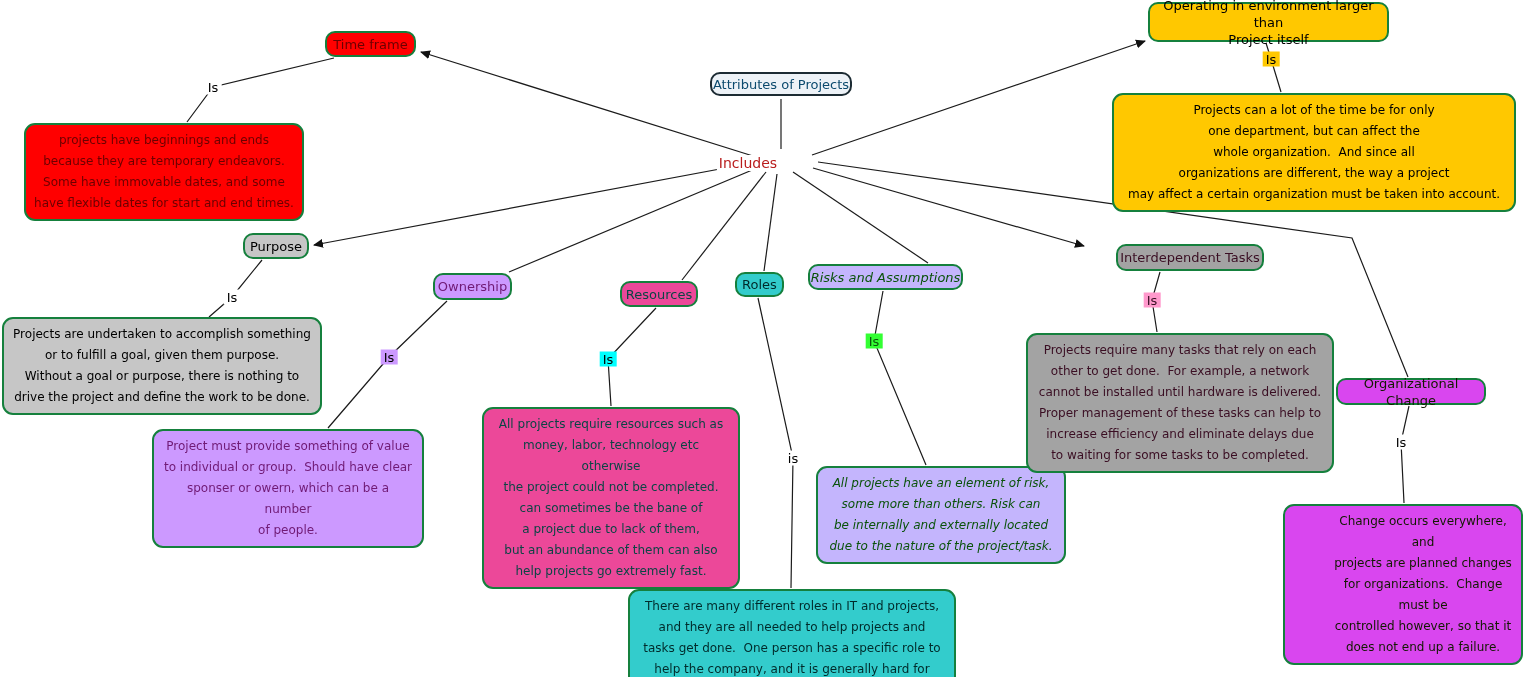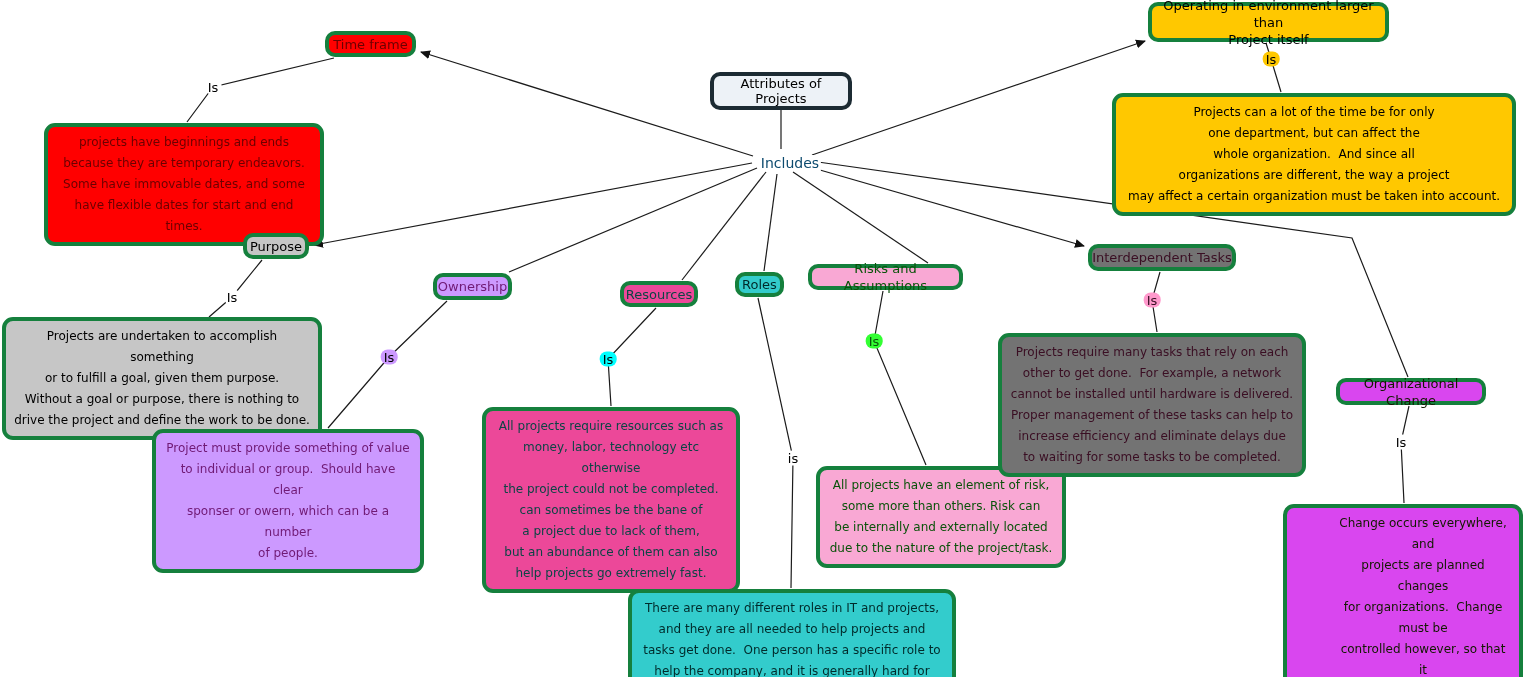--- a/index.html
+++ b/index.html
@@ -4,46 +4,46 @@
 <style>
   html,body{margin:0;padding:0;background:#fff;}
   .canvas{
     position:relative;width:1523px;height:677px;overflow:hidden;background:#fff;
     font-family:"DejaVu Sans","Liberation Sans",sans-serif;
   }
   svg.edges{position:absolute;left:0;top:0;width:1523px;height:677px;}
   svg.edges line, svg.edges polyline{stroke:#1b1b1b;stroke-width:1.2;fill:none;}
 
   .node{
-    position:absolute;box-sizing:border-box;border:4px solid #15803d;border-radius:10px;
+    position:absolute;box-sizing:border-box;border:2px solid #15803d;border-radius:10px;
     display:flex;align-items:center;justify-content:center;text-align:center;
   }
   .topic{font-size:13px;white-space:pre-wrap;line-height:17px;}
   .desc{font-size:12px;line-height:21px;padding:5px 8px;white-space:pre-wrap;border-radius:11px;}
 
-  .n-center{left:710px;top:72px;width:142px;height:38px;background:#EDF2F7;color:#000000;font-size:13px;border-color:#1c2b33;}
+  .n-center{left:710px;top:72px;width:142px;height:24px;background:#EDF2F7;color:#0c4a6e;font-size:13px;border-color:#1c2b33;}
 
   .hub-label{
-    position:absolute;left:790px;top:163px;transform:translate(-50%,-50%);
-    font-size:14px;color:#0c4a6e;background:#fff;padding:0 2px;line-height:16px;
+    position:absolute;left:748px;top:163px;transform:translate(-50%,-50%);
+    font-size:14px;color:#b91c1c;background:#fff;padding:0 2px;line-height:16px;
   }
   .is-label{
     position:absolute;transform:translate(-50%,-50%);
-    font-size:13px;color:#000;padding:0 3px;line-height:15px;border-radius:7px;
+    font-size:13px;color:#000;padding:0 3px;line-height:15px;
   }
 
   
   .c-red{background:#FF0000;color:#6B0000;}
   .c-gold{background:#FFC800;color:#000;}
   .c-gray{background:#C6C6C6;color:#000;}
   .c-purple{background:#CC99FF;color:#701a75;}
   .c-cyan{background:#ec4899;color:#0B4545;}
   .c-teal{background:#33CCCC;color:#002B2B;}
-  .c-green{background:#f9a8d4;color:#0A520A;}
-  .c-pink{background:#737373;color:#3A0E23;}
+  .c-green{background:#c4b5fd;color:#0A520A;font-style:italic;}
+  .c-pink{background:#a3a3a3;color:#3A0E23;margin-left:28px;}
   .c-olive{background:#d946ef;color:#121A00;}
 
   .lb-white{background:#fff;}
   .lb-gold{background:#FFC800;}
   .lb-purple{background:#CC99FF;}
   .lb-cyan{background:#00FFFF;}
   .lb-green{background:#33FF33;color:#0A520A;}
   .lb-pink{background:#FF99CC;color:#3A0E23;}
 
   
@@ -51,21 +51,21 @@
   .t-operating{left:1148px;top:2px;width:241px;height:40px;}
   .t-purpose{left:243px;top:233px;width:66px;height:26px;}
   .t-ownership{left:433px;top:273px;width:79px;height:27px;}
   .t-resources{left:620px;top:281px;width:78px;height:26px;}
   .t-roles{left:735px;top:272px;width:49px;height:25px;}
   .t-risks{left:808px;top:264px;width:155px;height:26px;}
   .t-interdependent{left:1088px;top:244px;width:148px;height:27px;}
   .t-orgchange{left:1336px;top:378px;width:150px;height:27px;}
 
   
-  .d-timeframe{left:24px;top:123px;width:280px;margin-left:20px;}
+  .d-timeframe{left:24px;top:123px;width:280px;}
   .d-operating{left:1112px;top:93px;width:404px;}
   .d-purpose{left:2px;top:317px;width:320px;}
   .d-ownership{left:152px;top:429px;width:272px;}
   .d-resources{left:482px;top:407px;width:258px;}
   .d-roles{left:628px;top:589px;width:328px;}
   .d-risks{left:816px;top:466px;width:250px;}
   .d-interdependent{left:998px;top:333px;width:308px;}
   .d-orgchange{left:1283px;top:504px;width:240px;padding-left:48px;}
 
   

